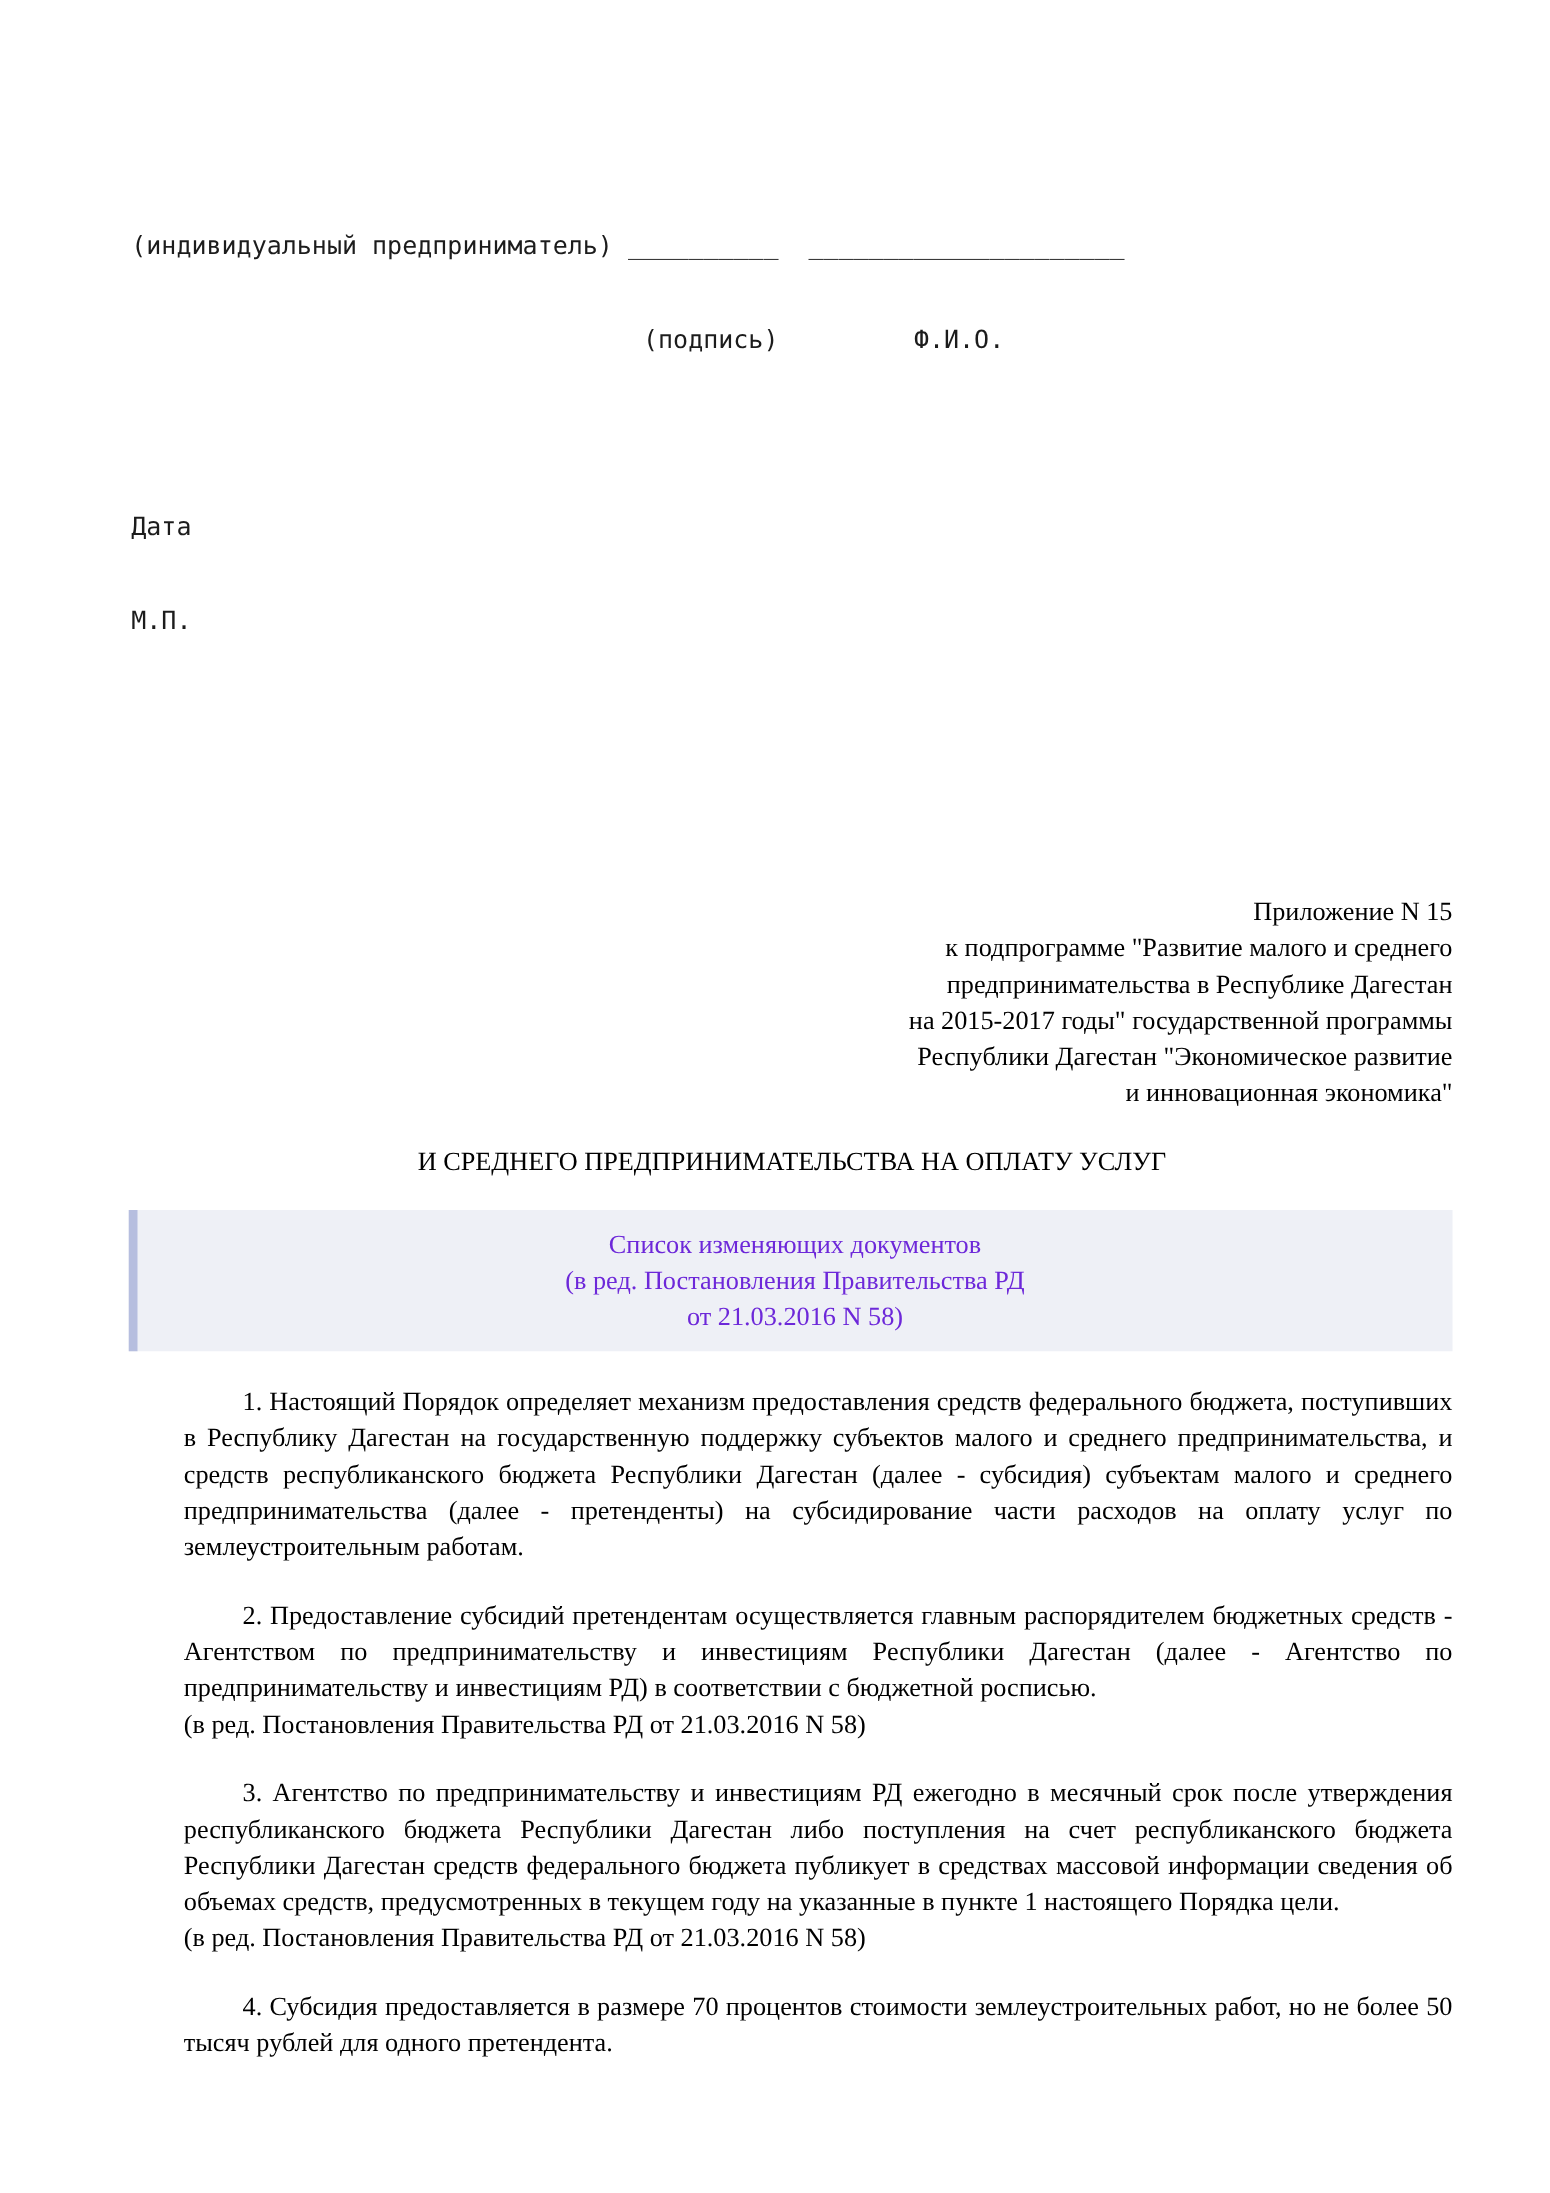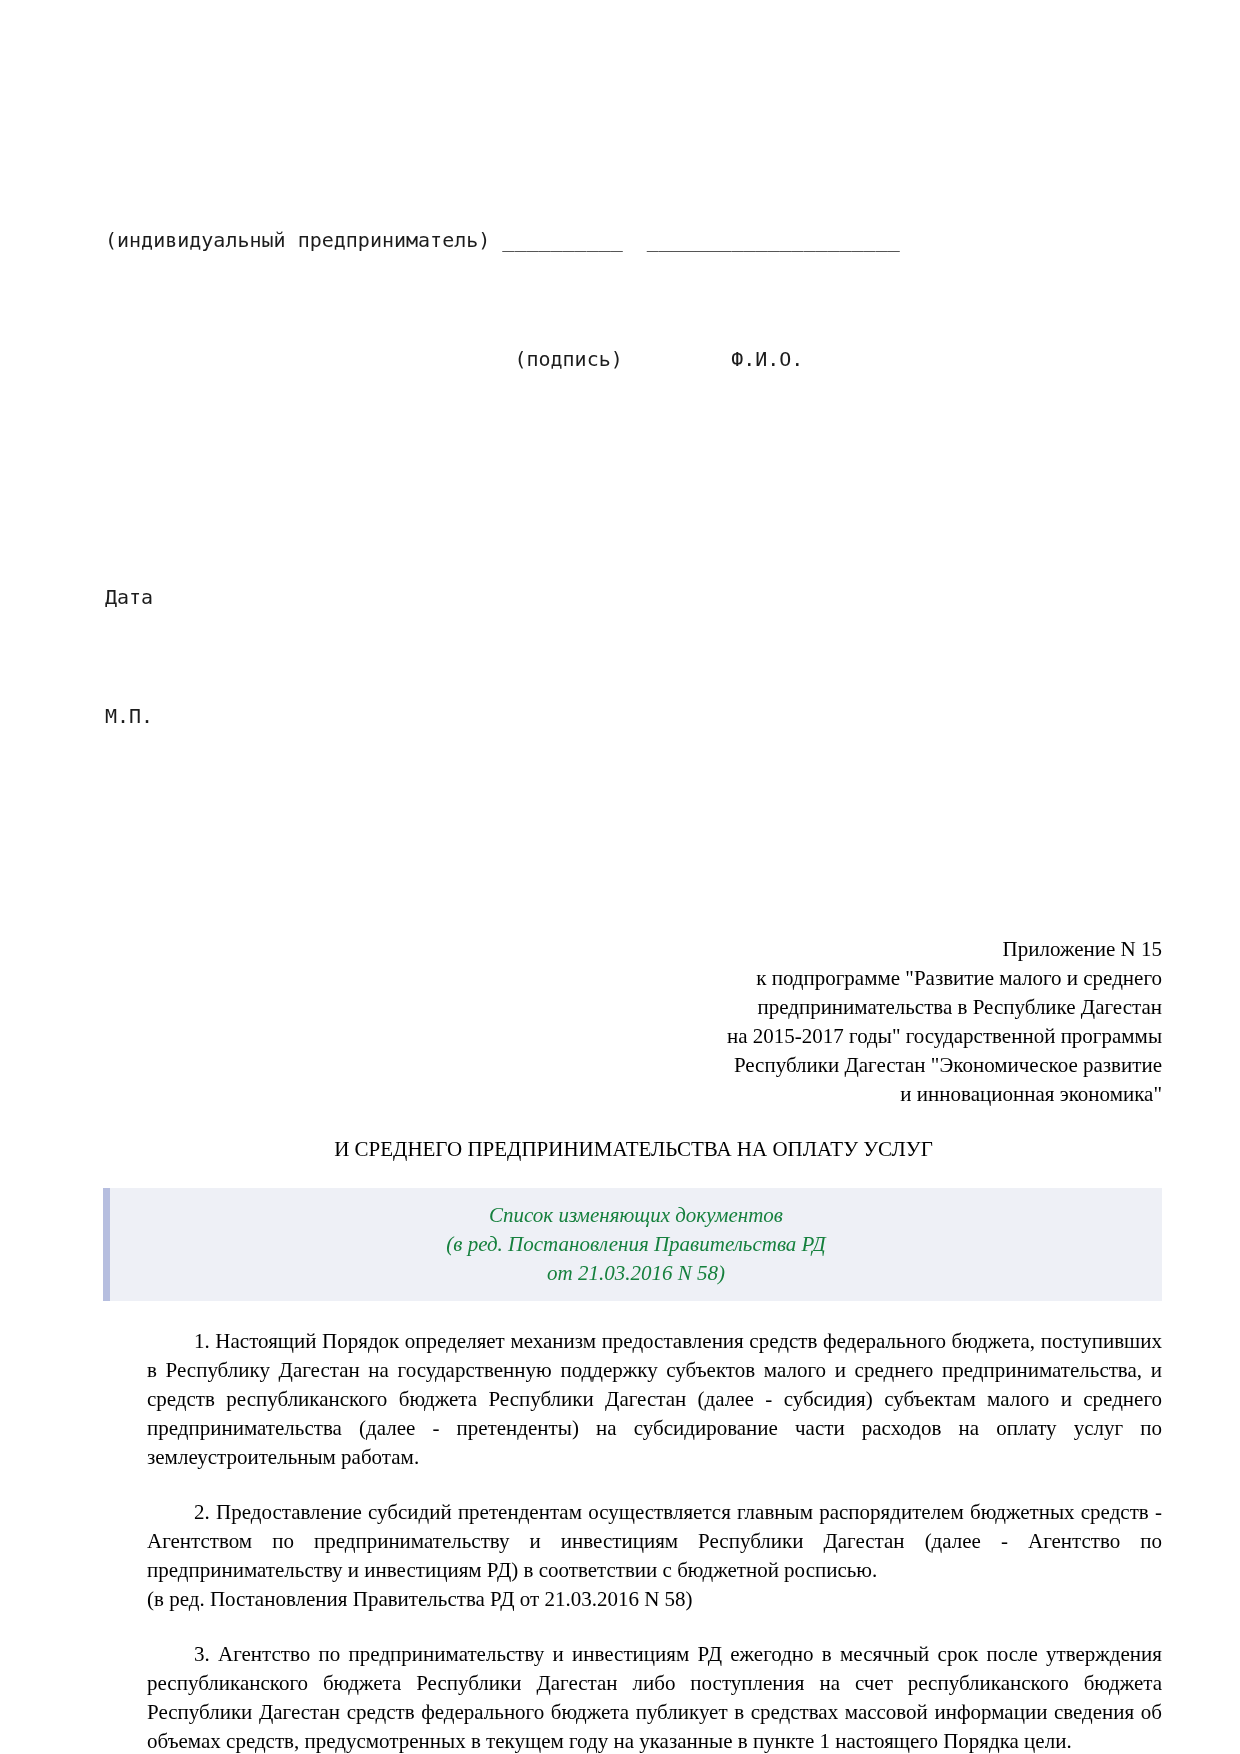--- a/index.html
+++ b/index.html
@@ -20,38 +20,37 @@
     color: #000000;
     overflow: hidden;
   }
   .mono-block {
     font-family: "DejaVu Sans Mono", "Liberation Mono", monospace;
     font-size: 20px;
     line-height: 25px;
     color: #1c1c1c;
     white-space: pre;
   }
-  .mono-line { white-space: pre; margin-top: 44px; }
+  .mono-line { white-space: pre; }
   .appendix-block {
     margin-top: 156px;
     text-align: right;
   }
   .doc-title {
     margin-top: 26px;
     text-align: center;
   }
   .amendments-box {
     margin-top: 24px;
     margin-left: -2px;
     background: #eef0f6;
     border-left: 7px solid #b6bedf;
     text-align: center;
-    color: #15803d;
+    color: #6d28d9;
     padding: 13px 10px;
-    font-style: italic;
   }
   .para-block { margin-top: 26px; margin-left: 42px; }
   .para {
     margin: 0;
     text-align: justify;
     text-indent: 47px;
   }
   .note-line {
     text-align: left;
   }
@@ -95,14 +94,17 @@
   <div class="para-block">
     <p class="para">2. Предоставление субсидий претендентам осуществляется главным распорядителем бюджетных средств - Агентством по предпринимательству и инвестициям Республики Дагестан (далее - Агентство по предпринимательству и инвестициям РД) в соответствии с бюджетной росписью.</p>
     <div class="note-line">(в ред. Постановления Правительства РД от 21.03.2016 N 58)</div>
   </div>
 
   <div class="para-block">
     <p class="para">3. Агентство по предпринимательству и инвестициям РД ежегодно в месячный срок после утверждения республиканского бюджета Республики Дагестан либо поступления на счет республиканского бюджета Республики Дагестан средств федерального бюджета публикует в средствах массовой информации сведения об объемах средств, предусмотренных в текущем году на указанные в пункте 1 настоящего Порядка цели.</p>
     <div class="note-line">(в ред. Постановления Правительства РД от 21.03.2016 N 58)</div>
   </div>
 
+  <div class="para-block">
+    <p class="para">4. Субсидия предоставляется в размере 70 процентов стоимости землеустроительных работ, но не более 50 тысяч рублей для одного претендента.</p>
+  </div>
 
 </div>
 
 </body></html>

